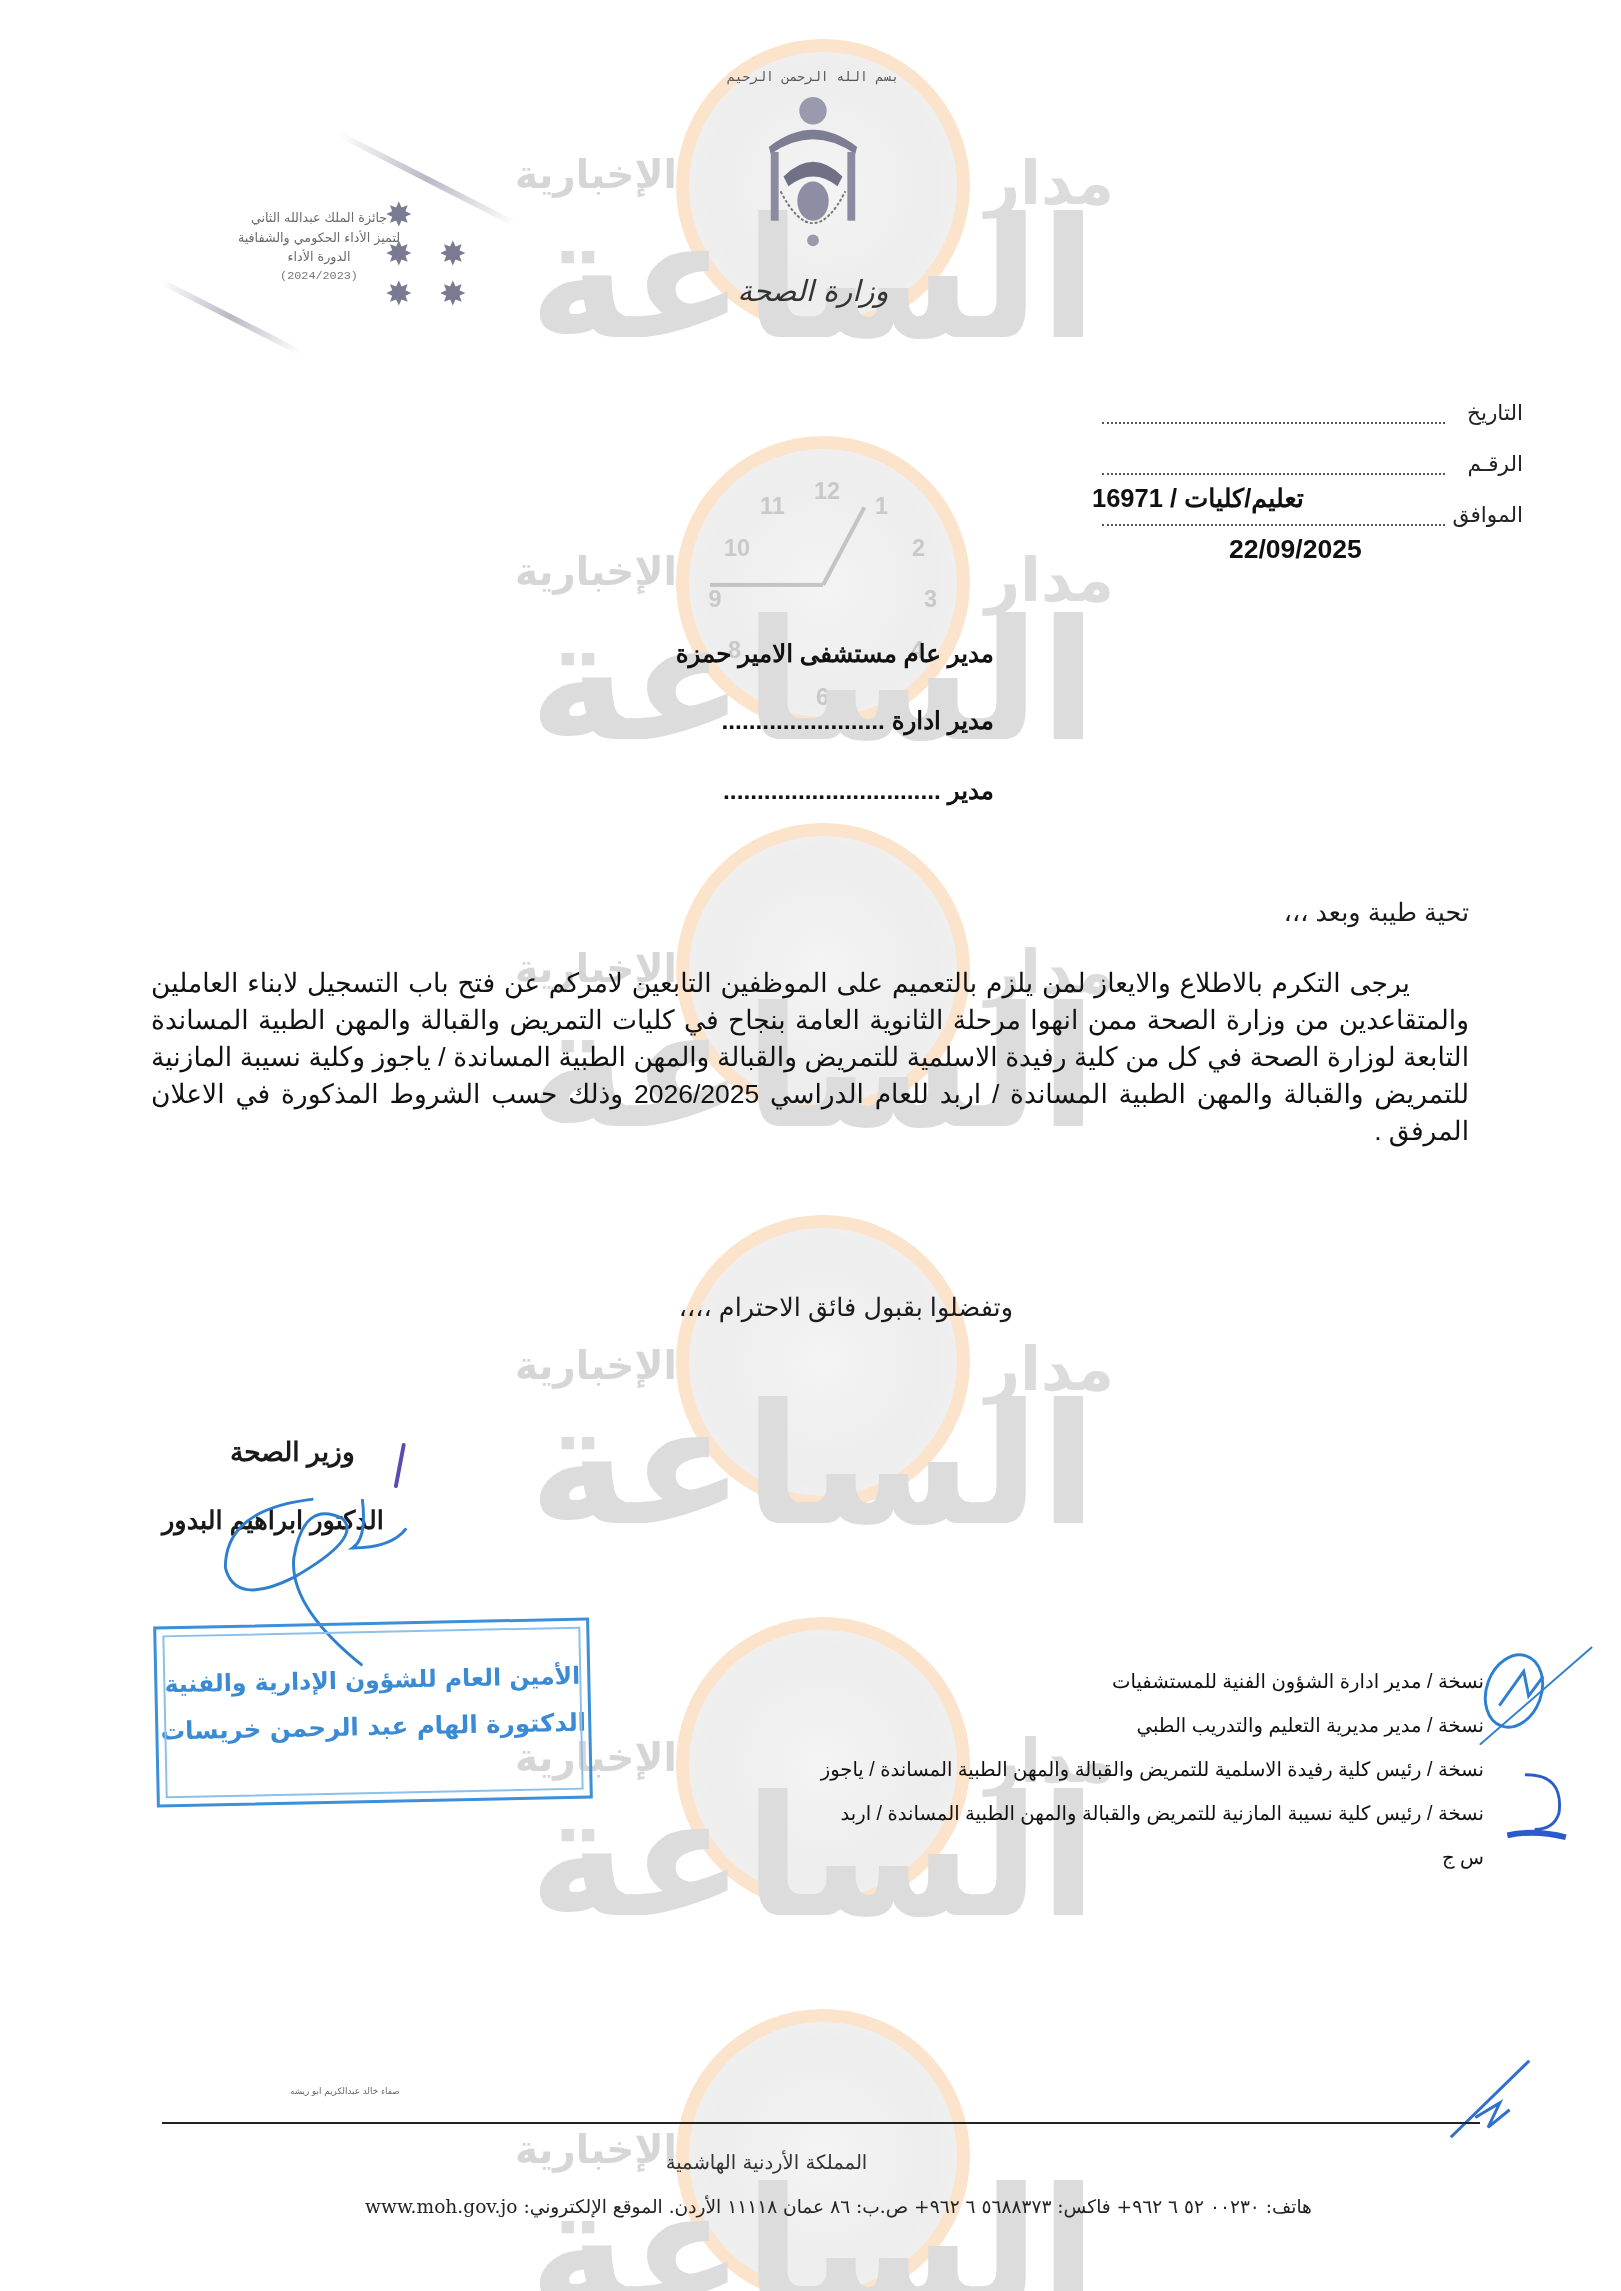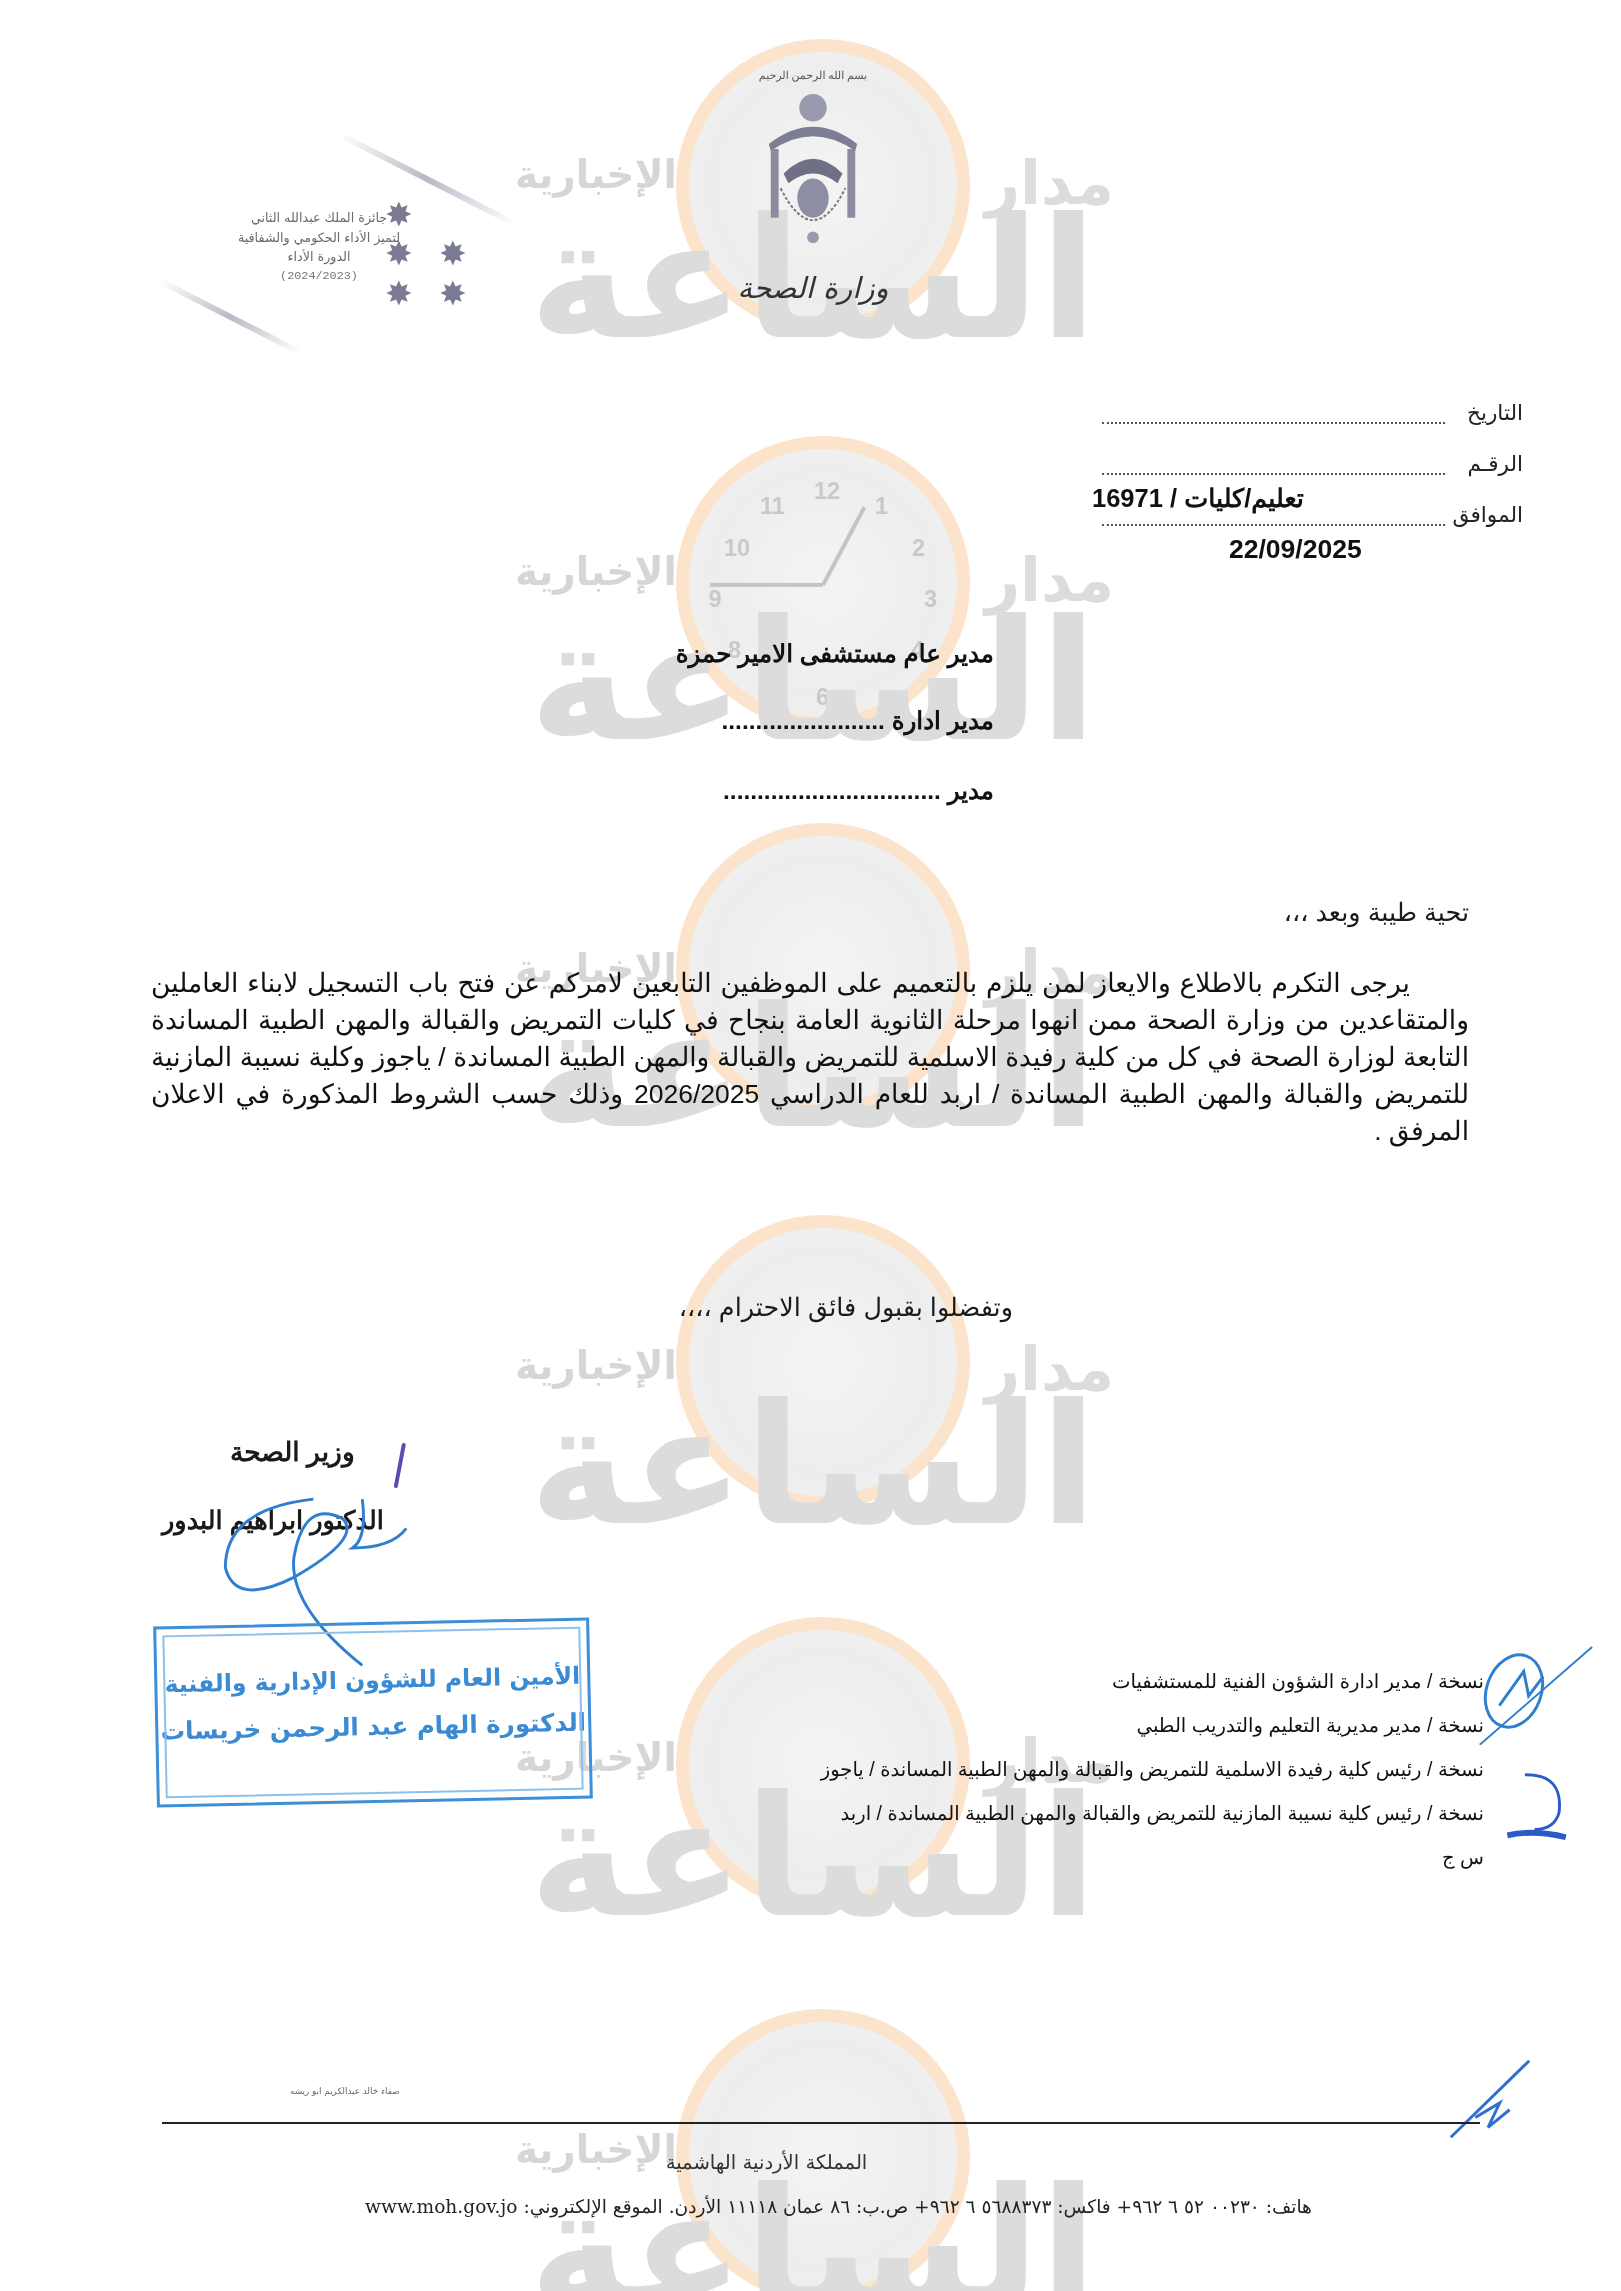--- a/index.html
+++ b/index.html
@@ -18,21 +18,21 @@
     .wm-brand.sm { font-size: 39px; color: #d6d6d6; }
 
     
     .award { position: absolute; left: 162px; top: 147px; width: 343px; height: 216px; }
     .award .stripe { position: absolute; height: 5.9px; background: linear-gradient(90deg, transparent, #b9b9c6, transparent); border-radius: 2.9px; }
     .award .txt { position: absolute; left: 59px; top: 61px; width: 196px; text-align: center; font-size: 12.7px; color: #6a6a6a; line-height: 19.6px; direction: rtl; }
     .award .yr { font-family: "Liberation Mono", monospace; font-size: 11.8px; color: #777; }
     .award .star { position: absolute; font-size: 33px; color: #7a7a92; line-height: 1; }
 
     .crest { position: absolute; left: 725px; top: 69px; width: 176px; height: 284px; text-align: center; }
-    .crest .basmala { font-family: Liberation Serif, serif; font-size: 11px; color: #555; }
+    .crest .basmala { font-family: Liberation Mono, monospace; font-size: 13px; color: #555; }
     .crest .emblem { width: 108px; height: 167px; margin: 7.8px auto 0; }
     .crest .ministry { font-family: "DejaVu Serif", serif; font-size: 29px; color: #333; margin-top: 9.8px; font-style: italic; }
 
     
     .ref { position: absolute; right: 98px; top: 387px; width: 431px; direction: rtl; }
     .ref-row { position: relative; height: 51px; display: flex; align-items: center; }
     .ref-label { font-size: 21.6px; color: #222; width: 78px; }
     .ref-dots { flex: 1; border-bottom: 2px dotted #555; height: 23.5px; margin-left: 9.8px; }
     .ref-val { position: absolute; left: 0; top: -5.9px; font-family: "Liberation Sans", sans-serif; font-weight: bold; font-size: 25.5px; color: #111; white-space: nowrap; }
     .ref-date { position: absolute; left: 137px; top: 147px; font-family: "Liberation Sans", sans-serif; font-weight: bold; font-size: 26.5px; color: #111; }

